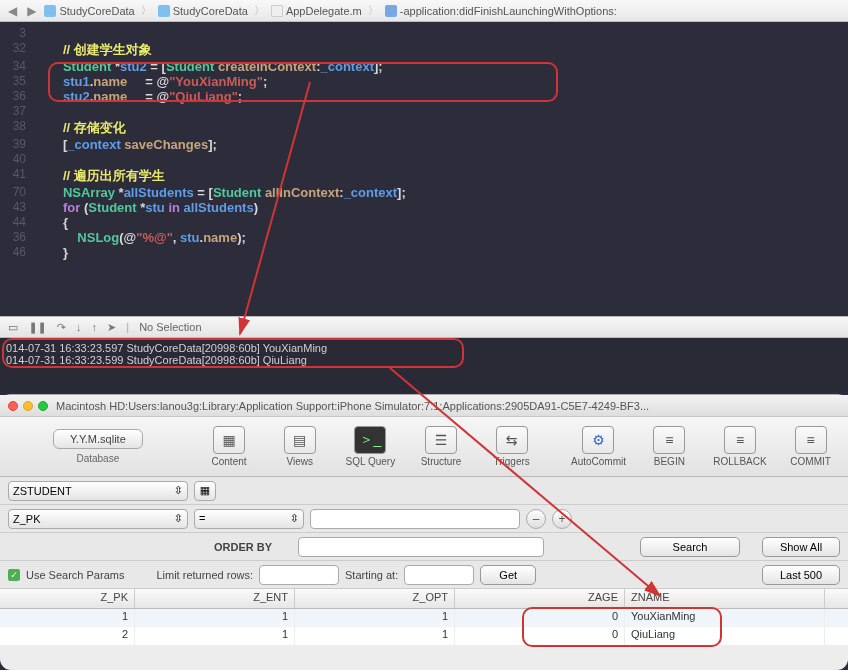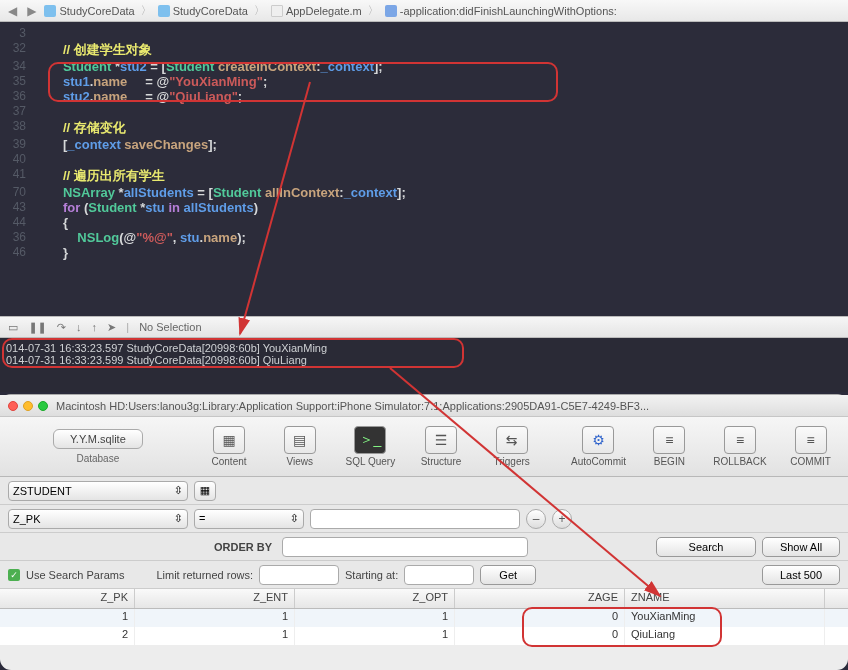--- a/index.html
+++ b/index.html
@@ -50,21 +50,21 @@
 .ticon { display:flex; flex-direction:column; align-items:center; width:56px; font-size:10px; color:#555; }
 .ticon .glyph { width:32px; height:28px; border:1px solid #999; border-radius:4px; background:linear-gradient(#fafafa,#e8e8e8); display:flex; align-items:center; justify-content:center; font-size:14px; color:#555; margin-bottom:2px;}
 .spacer { flex:1; }
 
 .filterrow { height:28px; background:#e8e8e8; display:flex; align-items:center; padding:2px 8px; gap:6px; border-bottom:1px solid #ccc; }
 .sel { background: linear-gradient(#fff,#e4e4e4); border:1px solid #aaa; border-radius:4px; font-size:11px; padding:2px 4px; height:20px; }
 .sel.wd { width:180px; display:flex; justify-content:space-between; align-items:center;}
 .txtf { background:#fff; border:1px solid #aaa; border-radius:4px; height:20px; font-size:11px; padding:0 4px; }
 .rnd { width:20px; height:20px; border-radius:50%; background:linear-gradient(#fff,#ddd); border:1px solid #aaa; display:flex; align-items:center; justify-content:center; font-size:12px; color:#555;}
 
-.orderrow { height:28px; background:#e8e8e8; display:flex; align-items:center; padding:2px 8px; gap:6px; border-bottom:1px solid #ccc; justify-content:flex-start;}
+.orderrow { height:28px; background:#e8e8e8; display:flex; align-items:center; padding:2px 8px; gap:22px; border-bottom:1px solid #ccc; justify-content:flex-start;}
 .orderrow .lbl { width:268px; text-align:right; font-size:11px; color:#444; font-weight:600; padding-right:4px;}
 .btn { background: linear-gradient(#fff,#e4e4e4); border:1px solid #999; border-radius:5px; font-size:11px; padding:2px 10px; height:20px; }
 
 .paramrow { height:28px; background:#e8e8e8; display:flex; align-items:center; padding:2px 8px; gap:6px; border-bottom:1px solid #ccc; font-size:11px; color:#444;}
 .chk { width:12px; height:12px; background:#4caf50; border-radius:2px; display:inline-flex; align-items:center; justify-content:center; color:#fff; font-size:9px;}
 
 .tablehead { height:20px; background:linear-gradient(#fafafa,#e6e6e6); display:flex; border-bottom:1px solid #bbb;}
 .tablehead div { border-right:1px solid #ccc; font-size:11px; color:#444; padding:2px 6px; }
 .tbody { background:#fff;}
 .trow { display:flex; height:18px; font-size:11px; color:#333;}

